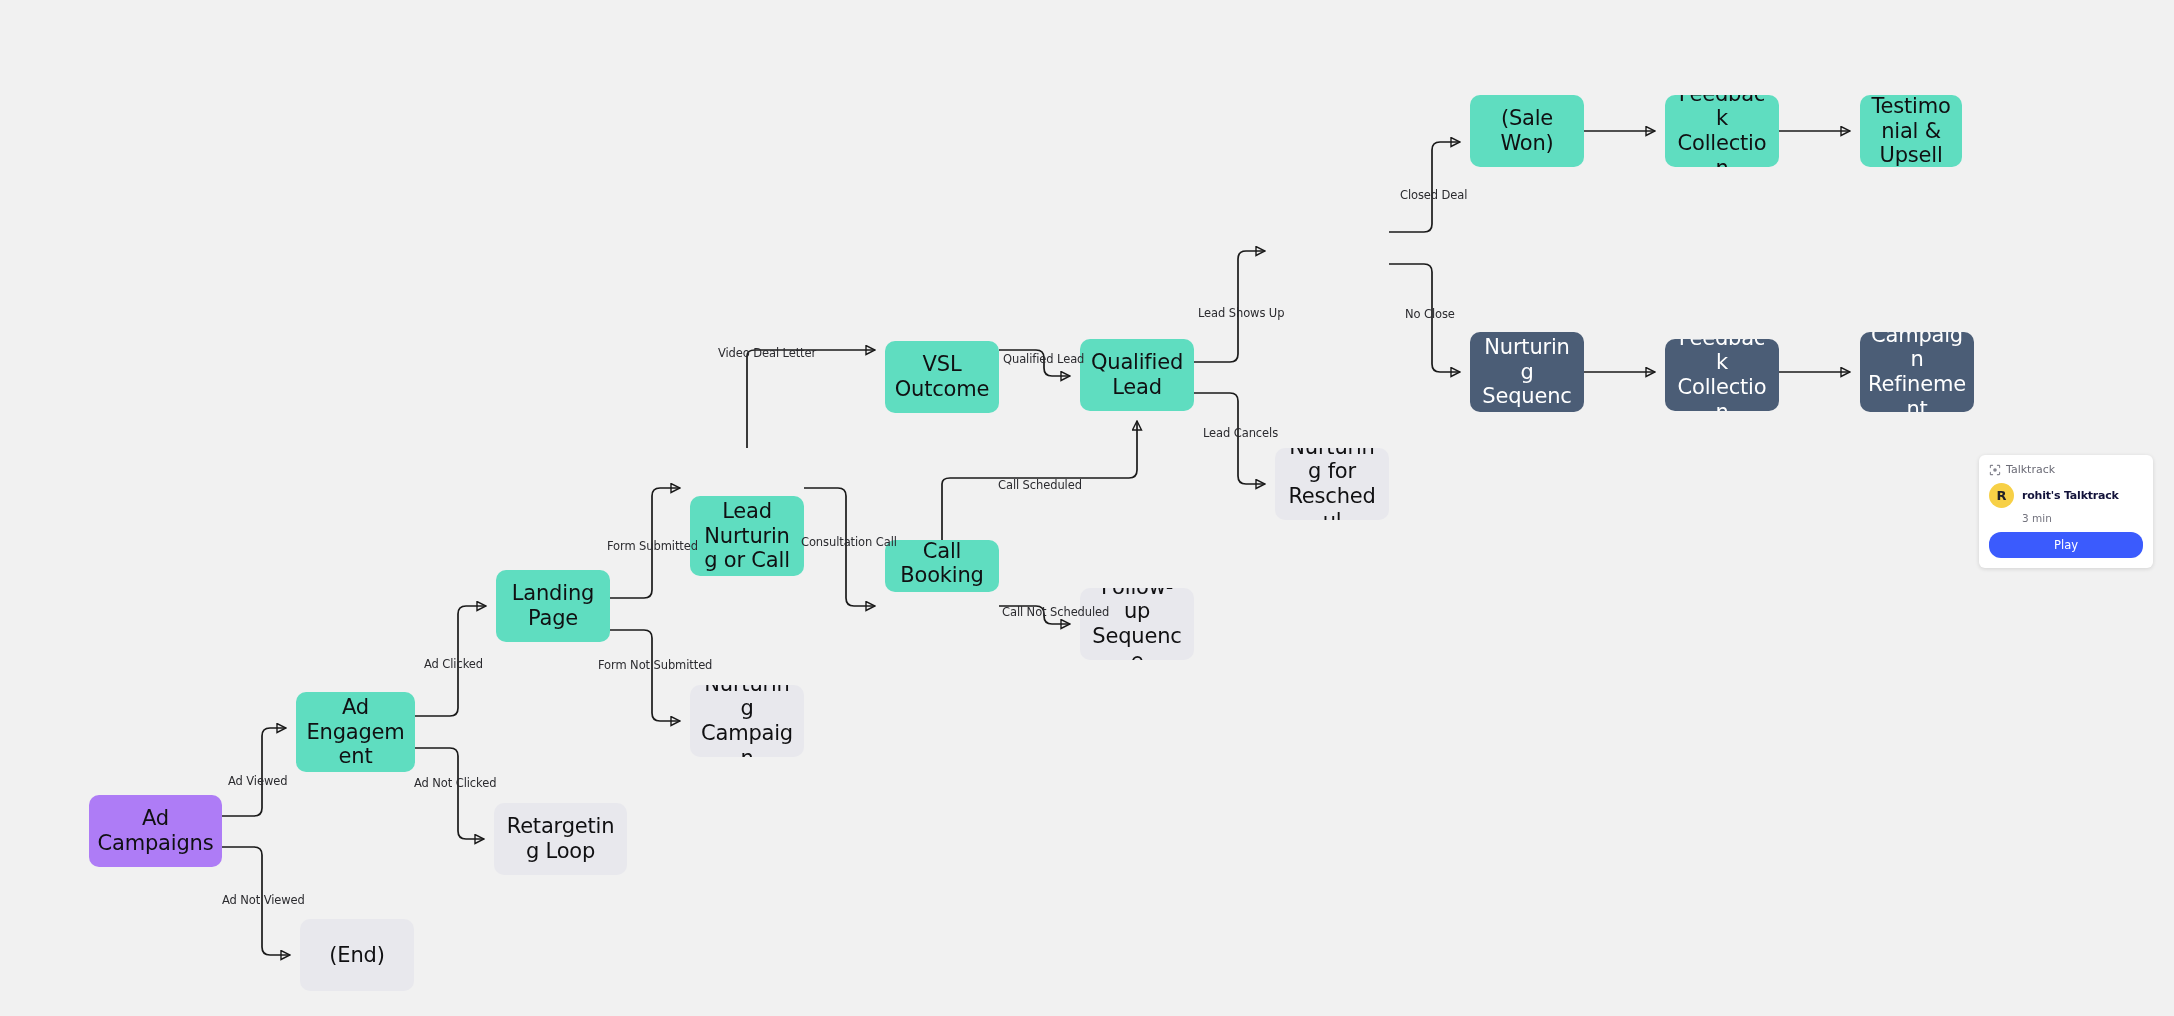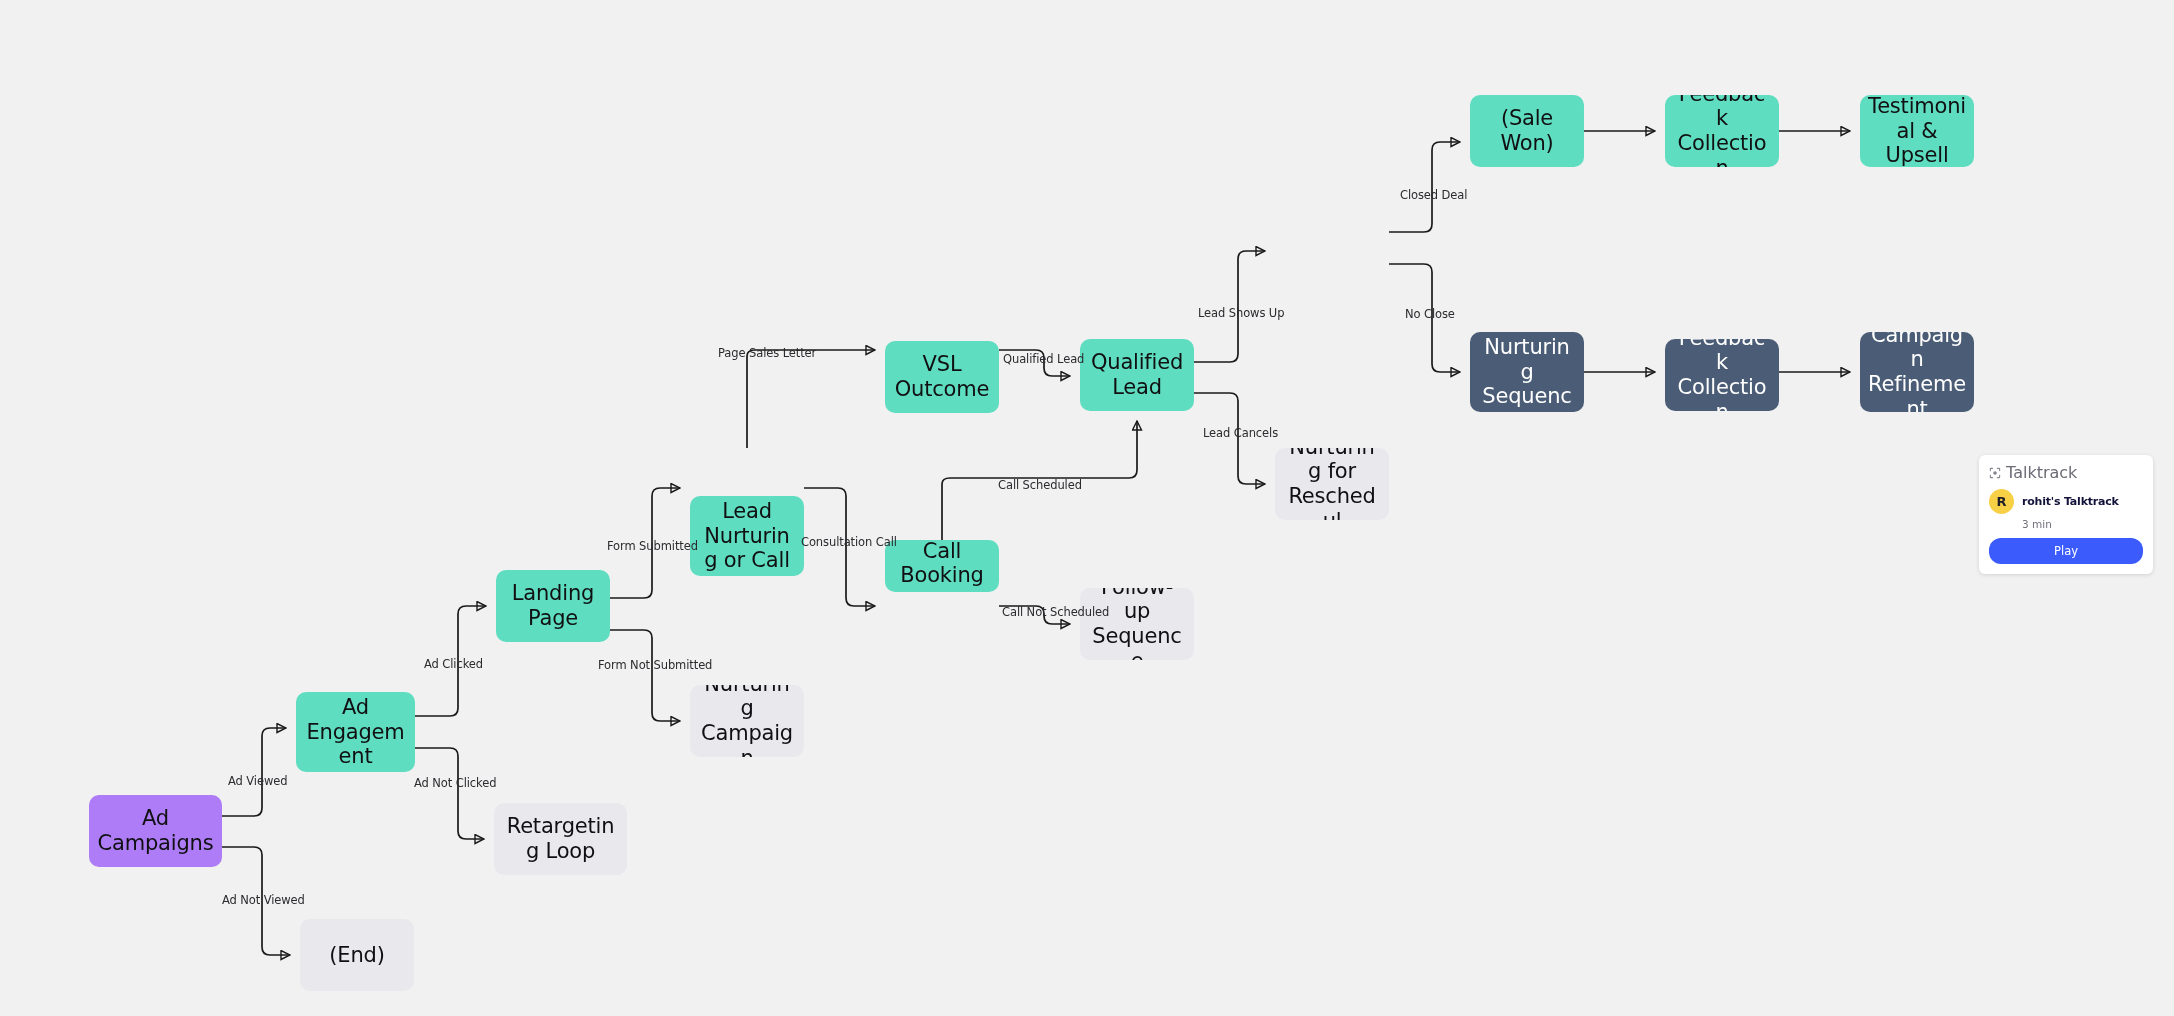--- a/index.html
+++ b/index.html
@@ -71,21 +71,21 @@
     padding: 8px 10px 10px 10px;
     font-family: "DejaVu Sans", sans-serif;
   }
   .tt-head {
     display: flex;
     align-items: center;
     gap: 5px;
     margin-bottom: 7px;
   }
   .tt-head-label {
-    font-size: 16px;
+    font-size: 11px;
     color: #6b6b76;
   }
   .tt-icon { width: 12px; height: 12px; display: block; }
   .tt-body {
     display: flex;
     align-items: center;
     gap: 8px;
   }
   .tt-avatar {
     width: 25px; height: 25px;
@@ -226,21 +226,21 @@
 
 
   <div class="node node-teal" style="left:1470px; top:95px; width:114px; height:72px;">
     <span>(Sale Won)</span>
   </div>
 
   <div class="node node-teal" style="left:1665px; top:95px; width:114px; height:72px;">
     <span>Feedback Collection</span>
   </div>
 
-  <div class="node node-teal" style="left:1860px; top:95px; width:114px; height:72px;">
+  <div class="node node-teal" style="left:1860px; top:95px; width:102px; height:72px;">
     <span>Testimonial &amp; Upsell</span>
   </div>
 
   <div class="node node-slate" style="left:1470px; top:332px; width:114px; height:80px;">
     <span>Lost Nurturing Sequence</span>
   </div>
 
   <div class="node node-slate" style="left:1665px; top:339px; width:114px; height:72px;">
     <span>Feedback Collection</span>
   </div>
@@ -248,21 +248,21 @@
   <div class="node node-slate" style="left:1860px; top:332px; width:114px; height:80px;">
     <span>Campaign Refinement</span>
   </div>
 
   <div class="edge-label" style="left:228px; top:774px;">Ad Viewed</div>
   <div class="edge-label" style="left:222px; top:893px;">Ad Not Viewed</div>
   <div class="edge-label" style="left:424px; top:657px;">Ad Clicked</div>
   <div class="edge-label" style="left:414px; top:776px;">Ad Not Clicked</div>
   <div class="edge-label" style="left:607px; top:539px;">Form Submitted</div>
   <div class="edge-label" style="left:598px; top:658px;">Form Not Submitted</div>
-  <div class="edge-label" style="left:718px; top:346px;">Page Sales Letter</div>
+  <div class="edge-label" style="left:718px; top:346px;">Video Deal Letter</div>
   <div class="edge-label" style="left:801px; top:535px;">Consultation Call</div>
   <div class="edge-label" style="left:1003px; top:352px;">Qualified Lead</div>
   <div class="edge-label" style="left:998px; top:478px;">Call Scheduled</div>
   <div class="edge-label" style="left:1002px; top:605px;">Call Not Scheduled</div>
   <div class="edge-label" style="left:1198px; top:306px;">Lead Shows Up</div>
   <div class="edge-label" style="left:1203px; top:426px;">Lead Cancels</div>
   <div class="edge-label" style="left:1400px; top:188px;">Closed Deal</div>
   <div class="edge-label" style="left:1405px; top:307px;">No Close</div>
 
 </div>

